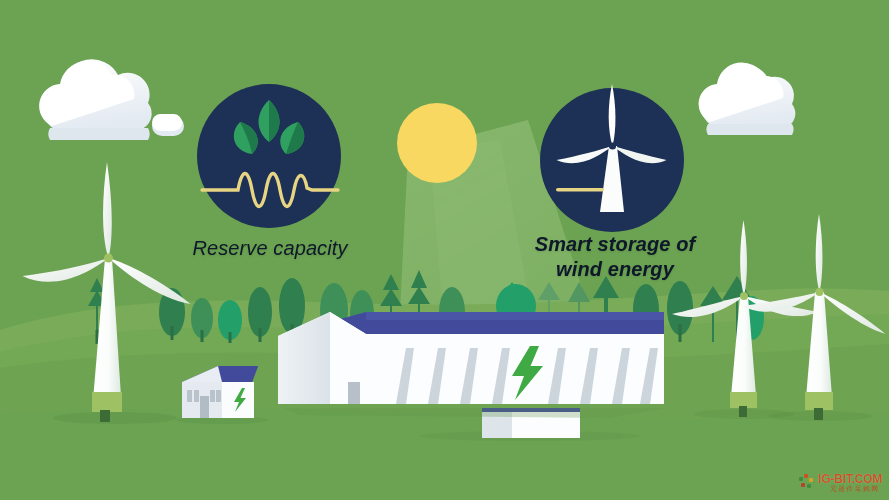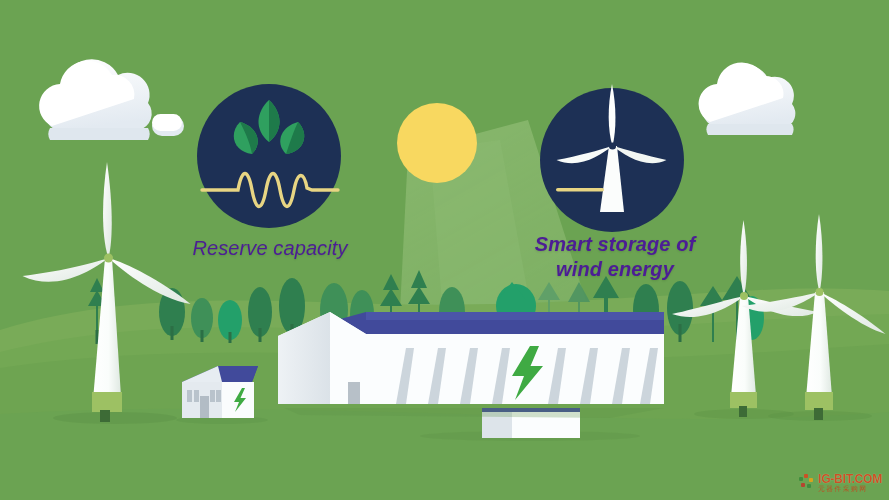--- a/index.html
+++ b/index.html
@@ -12,21 +12,21 @@
   #scene {
     position: relative;
     width: 889px;
     height: 500px;
     overflow: hidden;
     background: #6ba352;
   }
   #scene svg { display: block; }
   .label {
     position: absolute;
-    color: #4c1d95;
+    color: #0f172a;
     font-family: "Liberation Sans", sans-serif;
     font-style: italic;
     font-size: 20px;
     line-height: 1.25;
     text-align: center;
     white-space: pre-line;
     letter-spacing: 0.1px;
     text-shadow: 0 1px 2px rgba(40,70,30,0.18);
     pointer-events: none;
   }
@@ -36,20 +36,21 @@
   
   #watermark {
     position: absolute;
     right: 4px; bottom: 4px;
     height: 26px;
     display: flex;
     align-items: center;
     gap: 3px;
     padding: 2px 3px;
     opacity: 0.88;
+    text-align: right;
   }
   #watermark .wm-logo {
     width: 16px; height: 18px;
     position: relative;
     flex: none;
   }
   #watermark .wm-logo i {
     position: absolute;
     display: block;
     width: 4px; height: 4px;

